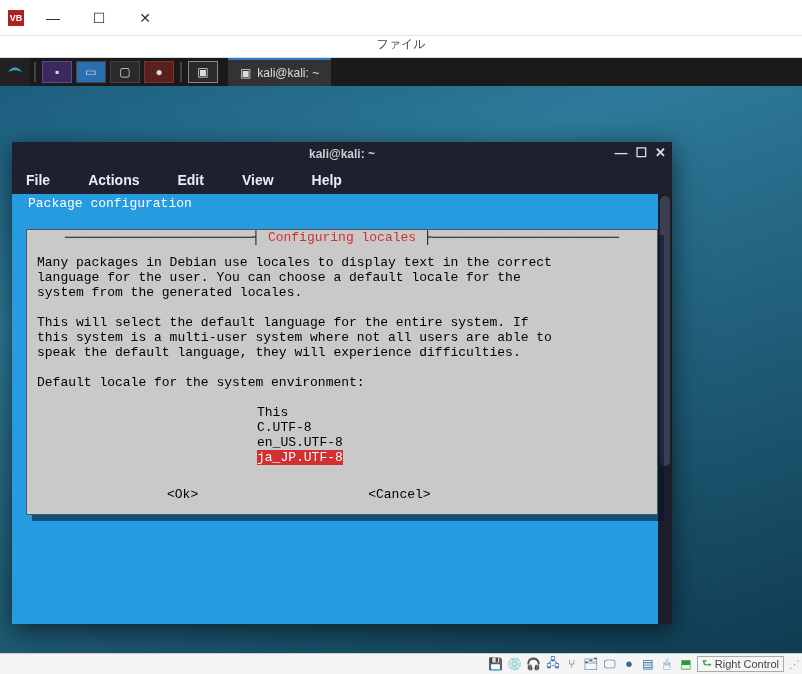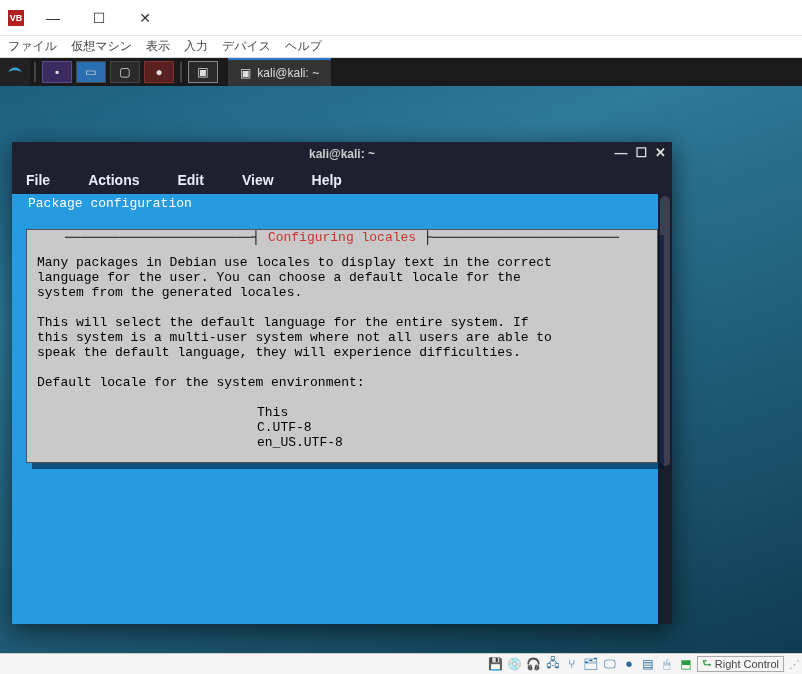--- a/index.html
+++ b/index.html
@@ -3,21 +3,21 @@
 <meta charset="utf-8">
 <style>
 * { box-sizing: border-box; margin: 0; padding: 0; }
 body { font-family: "Segoe UI", Arial, sans-serif; font-size: 13px; background: #fff; width: 802px; height: 674px; overflow: hidden; position: relative; }
 
 
 .vb-titlebar { height: 36px; background: #fff; border-bottom: 1px solid #e5e5e5; display: flex; align-items: center; padding: 0 8px; }
 .vb-icon { width: 16px; height: 16px; background: #b02020; margin-right: 6px; display: flex; align-items: center; justify-content: center; color: #fff; font-size: 9px; font-weight: bold; }
 .vb-title { color: #333; flex: 1; font-size: 12px; }
 .vb-ctrl { width: 46px; height: 30px; display: flex; align-items: center; justify-content: center; color: #333; font-size: 14px; }
-.vb-menubar { height: 22px; background: #fff; display: flex; align-items: center; padding: 0 8px; gap: 14px; color: #444; font-size: 12px; border-bottom: 1px solid #ddd; }
+.vb-menubar { height: 22px; background: #fff; display: flex; align-items: center; padding: 0 8px; gap: 14px; color: #444; font-size: 12px; border-bottom: 1px solid #ddd; flex-direction: column; }
 .vb-menu-item { }
 
 
 .guest { position: relative; width: 802px; height: 601px; background: linear-gradient(160deg, #1a5a7a 0%, #2e7a9a 30%, #0f3b50 100%); overflow: hidden; }
 
 
 .kali-taskbar { height: 28px; background: #1a1a1a; display: flex; align-items: center; color: #ddd; font-size: 12px; padding-right: 10px; }
 .kali-logo { width: 30px; height: 28px; background: #222; display: flex; align-items: center; justify-content: center; color: #3ba3d0; }
 .task-items { display: flex; align-items: center; height: 100%; }
 .task-btn { width: 30px; height: 22px; margin: 0 2px; display: flex; align-items: center; justify-content: center; border: 1px solid #444; background: #2a2a2a; font-size: 12px; }
@@ -142,21 +142,26 @@
           <div class="ncurses-content">This will select the default language for the entire system. If
 this system is a multi-user system where not all users are able to
 speak the default language, they will experience difficulties.</div>
           <div style="height:15px"></div>
           <div class="ncurses-content">Default locale for the system environment:</div>
           <div style="height:15px"></div>
           <div id="opts" style="margin-left:220px">
               <div><span class="opt">This</span></div>
               <div><span class="opt">C.UTF-8</span></div>
               <div><span class="opt">en_US.UTF-8</span></div>
+              <div><span class="opt opt-sel">ja_JP.UTF-8</span></div>
             </div>
+          <div class="nc-buttons">
+            <span class="nc-ok">&lt;Ok&gt;</span>
+            <span class="nc-cancel">&lt;Cancel&gt;</span>
+          </div>
         </div>
       </div>
     </div>
   </div>
 
 </div>
 
 <div class="vb-statusbar">
   <span class="sb-icon">💾</span>
   <span class="sb-icon">💿</span>

